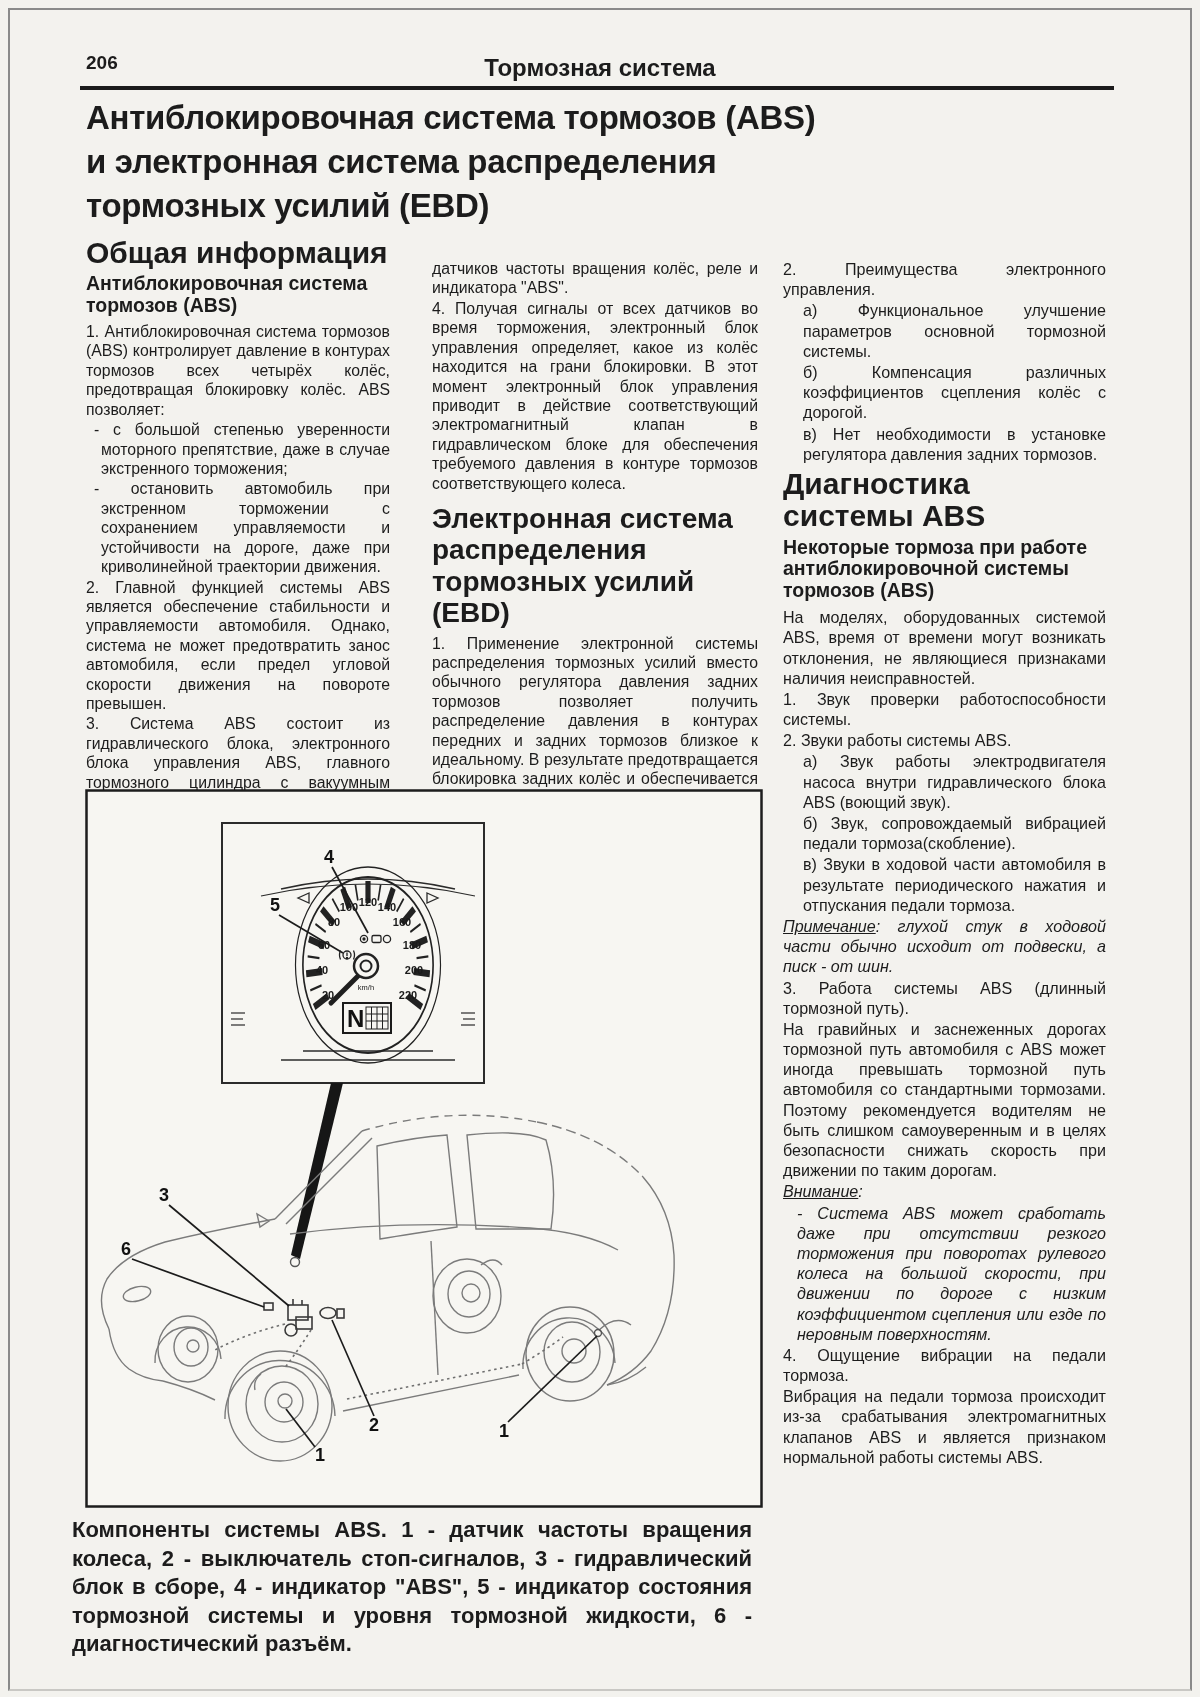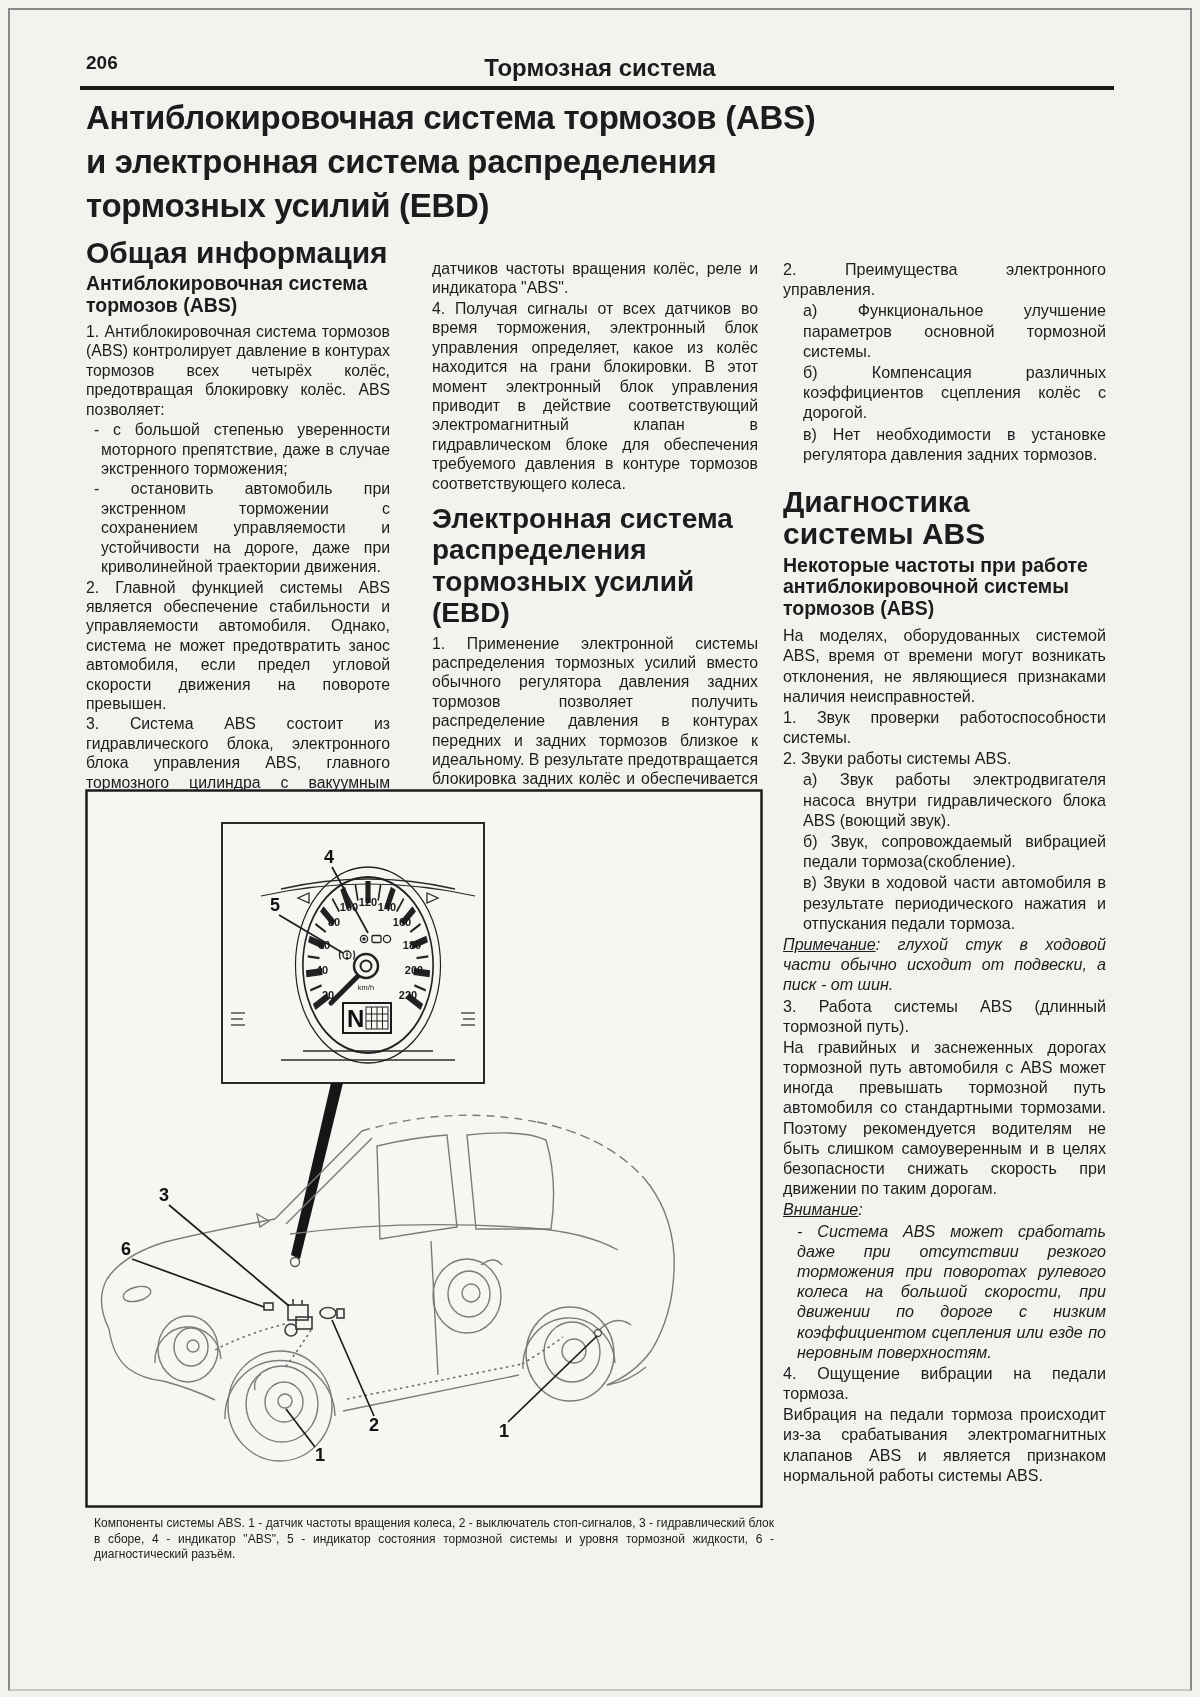--- a/index.html
+++ b/index.html
@@ -22,30 +22,30 @@
   
   .col{position:absolute;text-align:justify;}
   .col p{margin:0 0 1px 0;font-size:15.8px;line-height:1.23;}
   #col1{left:86px;top:237px;width:304px;}
   #col2{left:432px;top:259px;width:326px;}
   #col3{left:783px;top:259px;width:323px;}
   #col3 p{font-size:16.1px;line-height:1.255;}
   .h-big{font-size:30px;font-weight:bold;line-height:1.08;margin:0 0 4px 0;text-align:left;}
   .h-sub{font-size:19.5px;font-weight:bold;line-height:1.12;margin:0 0 5px 0;text-align:left;}
   .h-mid{font-size:28px;font-weight:bold;line-height:1.12;margin:10px 0 5px 0;text-align:left;}
-  #col3 .h-big{margin-top:22px;}
+  #col3 .h-big{margin-top:4px;}
   p.dash{padding-left:15px;text-indent:-7px;}
   p.sub{margin-left:20px;}
   p.note{font-style:italic;}
   .ul{text-decoration:underline;}
   p.warn-item{margin-left:14px;font-style:italic;}
   
   #figure-wrap{position:absolute;left:85px;top:789px;width:678px;height:719px;}
-  .fig-caption{position:absolute;left:94px;top:1516px;width:680px;
-    font-size:12px;font-weight:normal;line-height:1.3;text-align:justify;}
+  .fig-caption{position:absolute;left:72px;top:1516px;width:680px;
+    font-size:22px;font-weight:bold;line-height:1.3;text-align:justify;}
   svg text{font-family:"Liberation Sans", sans-serif;}
   .callout-num{font-size:18px;font-weight:bold;fill:#111;}
   .gauge-num{font-size:11px;font-weight:bold;fill:#1a1a1a;text-anchor:middle;}
 </style>
 </head>
 <body>
 
 <div class="scan-frame"></div>
 
 <div class="page-num">206</div>
@@ -74,21 +74,21 @@
   <div class="h-mid">Электронная система распределения тормозных усилий (EBD)</div>
   <p>1. Применение электронной системы распределения тормозных усилий вместо обычного регулятора давления задних тормозов позволяет получить распределение давления в контурах передних и задних тормозов близкое к идеальному. В результате предотвращается блокировка задних колёс и обеспечивается более высокая эффективность тормозов в зоне торможения.</p>
 </div>
 
 <div id="col3" class="col">
   <p>2. Преимущества электронного управления.</p>
   <p class="sub">а) Функциональное улучшение параметров основной тормозной системы.</p>
   <p class="sub">б) Компенсация различных коэффициентов сцепления колёс с дорогой.</p>
   <p class="sub">в) Нет необходимости в установке регулятора давления задних тормозов.</p>
   <div class="h-big">Диагностика системы ABS</div>
-  <div class="h-sub">Некоторые частоты при работе антиблокировочной системы тормозов (ABS)</div>
+  <div class="h-sub">Некоторые тормоза при работе антиблокировочной системы тормозов (ABS)</div>
   <p>На моделях, оборудованных системой ABS, время от времени могут возникать отклонения, не являющиеся признаками наличия неисправностей.</p>
   <p>1. Звук проверки работоспособности системы.</p>
   <p>2. Звуки работы системы ABS.</p>
   <p class="sub">а) Звук работы электродвигателя насоса внутри гидравлического блока ABS (воющий звук).</p>
   <p class="sub">б) Звук, сопровождаемый вибрацией педали тормоза(скобление).</p>
   <p class="sub">в) Звуки в ходовой части автомобиля в результате периодического нажатия и отпускания педали тормоза.</p>
   <p class="note"><span class="ul">Примечание</span><span>: глухой стук в ходовой части обычно исходит от подвески, а писк - от шин.</span></p>
   <p>3. Работа системы ABS (длинный тормозной путь).</p>
   <p>На гравийных и заснеженных дорогах тормозной путь автомобиля с ABS может иногда превышать тормозной путь автомобиля со стандартными тормозами. Поэтому рекомендуется водителям не быть слишком самоуверенным и в целях безопасности снижать скорость при движении по таким дорогам.</p>
   <p class="note"><span class="ul">Внимание</span><span>:</span></p>

